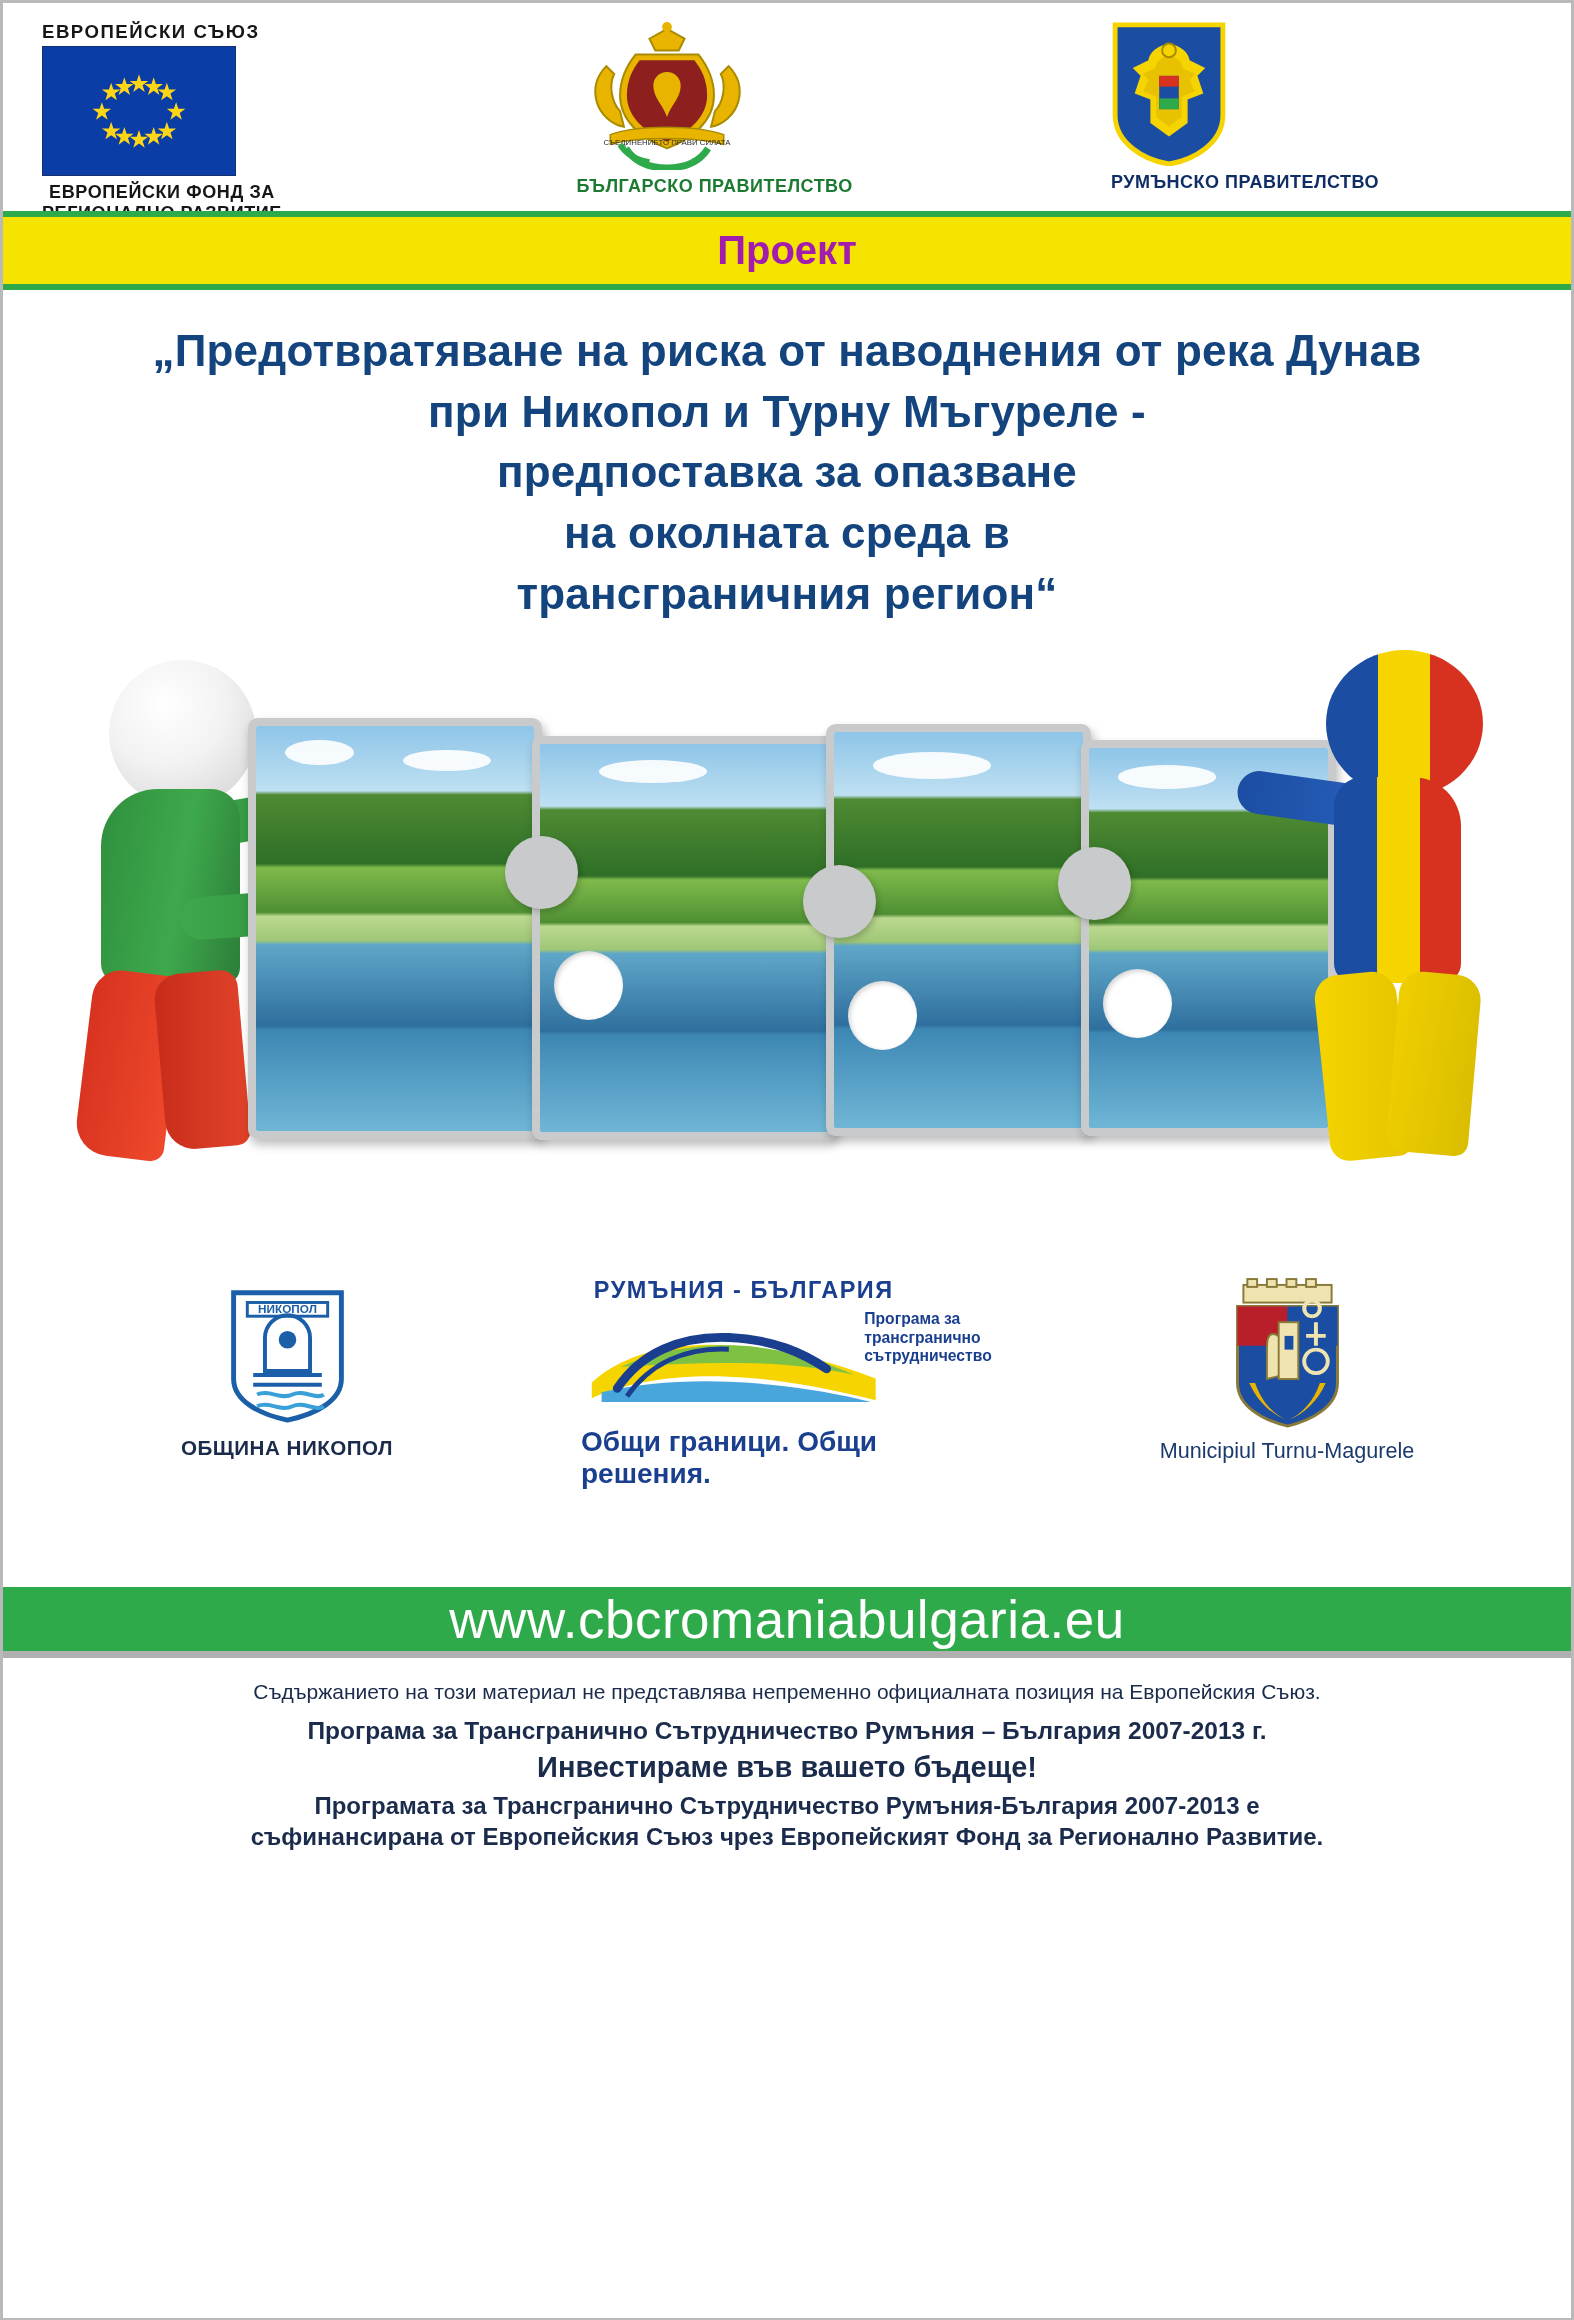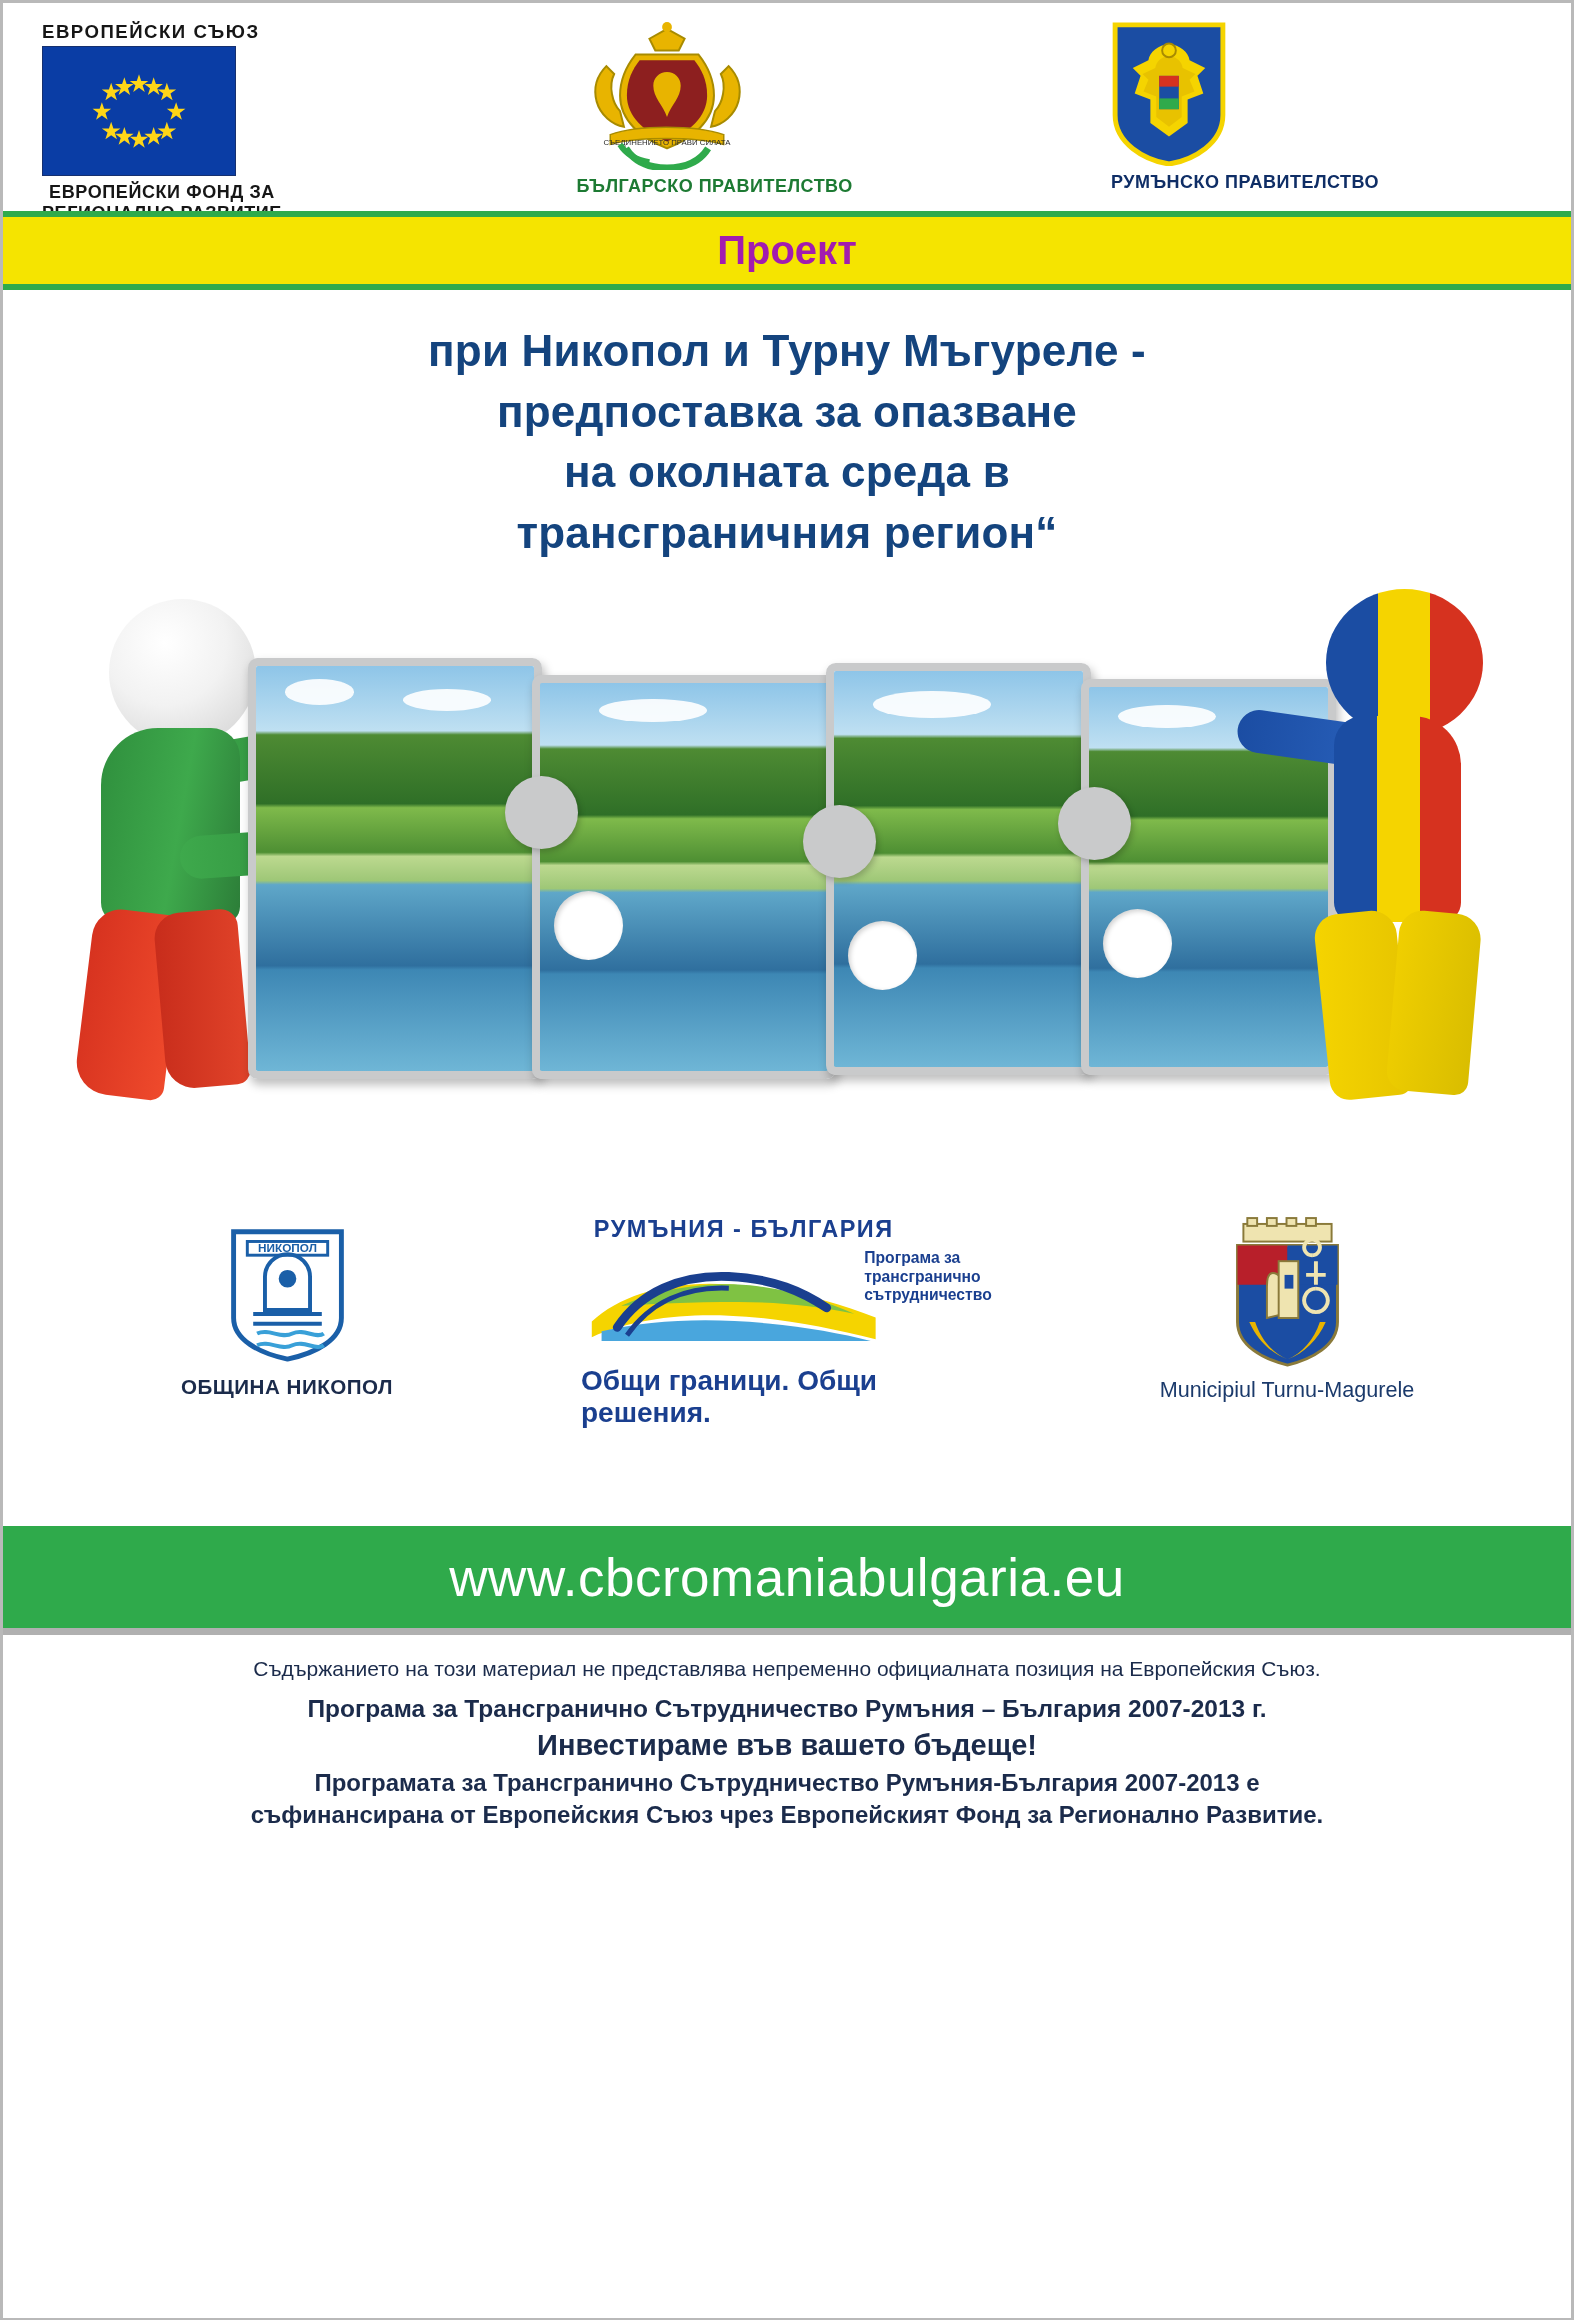--- a/index.html
+++ b/index.html
@@ -355,21 +355,21 @@
     margin-top: 11.8px;
   }
   .prog-art {
     position: relative;
     width: 323px;
     height: 108px;
   }
 
   
   .url-bar {
-    height: 102px;
+    height: 64px;
     background: #2faa4b;
     display: flex;
     align-items: center;
     justify-content: center;
     margin-top: 5.9px;
   }
   .url-text {
     font-size: 53px;
     color: #ffffff;
     font-weight: normal;
@@ -456,20 +456,21 @@
       </div>
       <div class="gov-label ro">РУМЪНСКО ПРАВИТЕЛСТВО</div>
     </div>
   </div>
 
   <div class="band-wrap">
     <div class="band-title">Проект</div>
   </div>
 
   <div class="title-block">
+    <div class="title-line">„Предотвратяване на риска от наводнения от река Дунав</div>
     <div class="title-line">при Никопол и Турну Мъгуреле -</div>
     <div class="title-line">предпоставка за опазване</div>
     <div class="title-line">на околната среда в</div>
     <div class="title-line">трансграничния регион“</div>
   </div>
 
   <div class="art">
 
     <div class="man-green">
       <div class="mg-head"></div>

